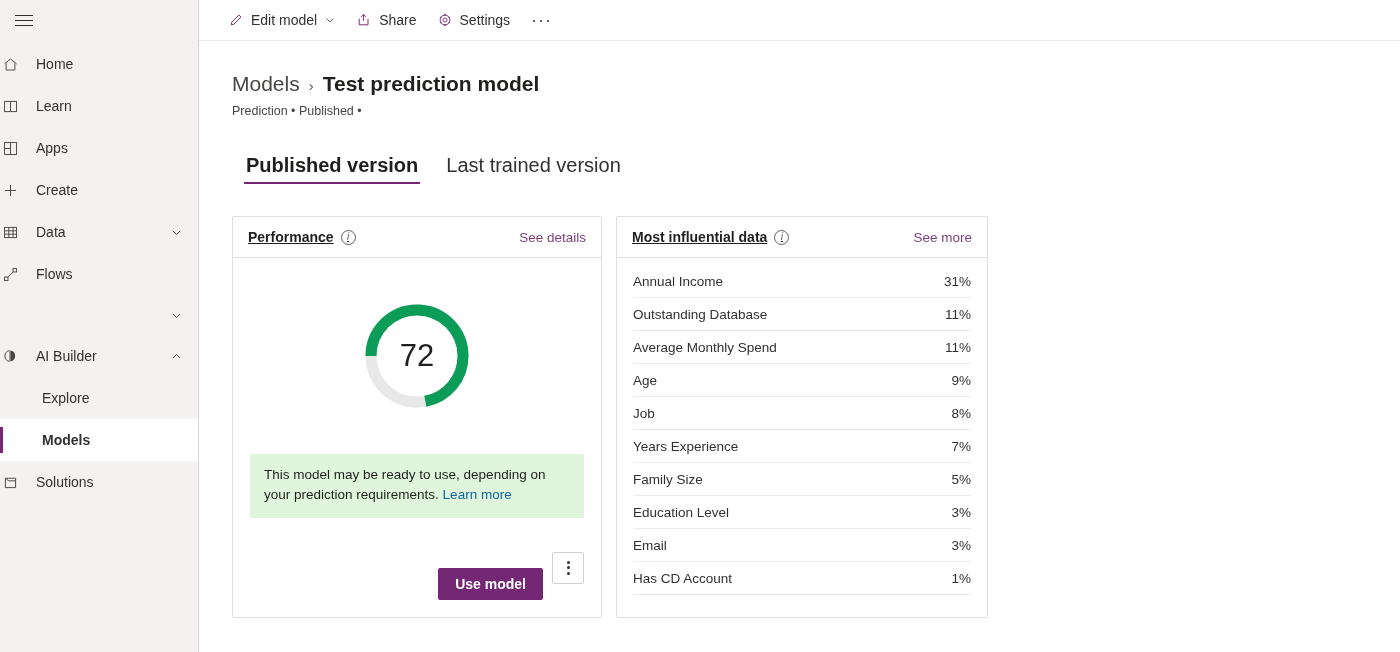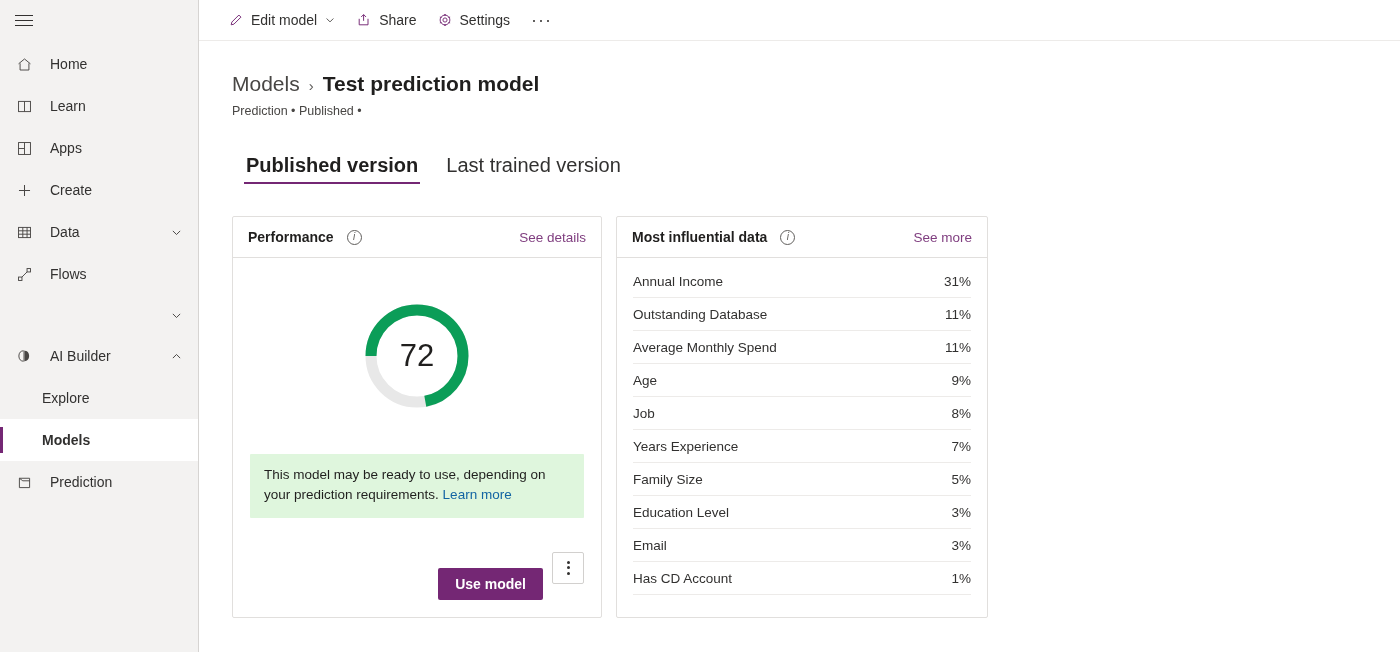--- a/index.html
+++ b/index.html
@@ -28,21 +28,20 @@
     margin-top: 0px;
   }
   .hamburger .bars { width: 18px; }
   .hamburger .bars span {
     display: block; height: 1px; background: #323130; margin: 4px 0;
   }
   .nav { margin-top: 3px; }
   .nav-item {
     height: 42px;
     display: flex; align-items: center;
-    padding-left: 14px;
     cursor: pointer;
     position: relative;
     font-size: 14px;
     color: #323130;
   }
   .nav-item .ico {
     width: 20px; height: 20px;
     display: flex; align-items: center; justify-content: center;
     flex: 0 0 20px;
     margin-right: 16px;
@@ -146,21 +145,21 @@
     border-radius: 2px;
   }
   .card-hd {
     height: 41px;
     display: flex; align-items: center;
     padding: 0 15px;
     border-bottom: 1px solid #e1dfdd;
   }
   .card-title {
     font-size: 14px; font-weight: bold; color: #201f1e;
-    display: flex; align-items: center; gap: 13px;
+    display: flex; align-items: center; gap: 7px; text-decoration: underline;
   }
   .info-ico {
     width: 15px; height: 15px;
     border: 1px solid #605e5c;
     border-radius: 50%;
     display: inline-flex; align-items: center; justify-content: center;
     font-size: 10px; font-weight: normal; font-style: italic;
     color: #605e5c; line-height: 1;
     cursor: pointer;
   }
@@ -355,21 +354,21 @@
         <span class="lbl">Models</span>
       </div>
 
       <div class="nav-item">
         <span class="ico">
           <svg width="17" height="17" viewBox="0 0 20 20" fill="none" stroke="#484644" stroke-width="1.1">
             <path d="M4 5 H16 V16 H4 Z"></path>
               <path d="M4 5 L8 8 H16"></path>
           </svg>
         </span>
-        <span class="lbl">Prediction</span>
+        <span class="lbl">Solutions</span>
       </div>
 
     </div>
   </nav>
 
   <div class="main">
 
     <div class="cmdbar">
       <div class="cmd">
         <span class="ico">

